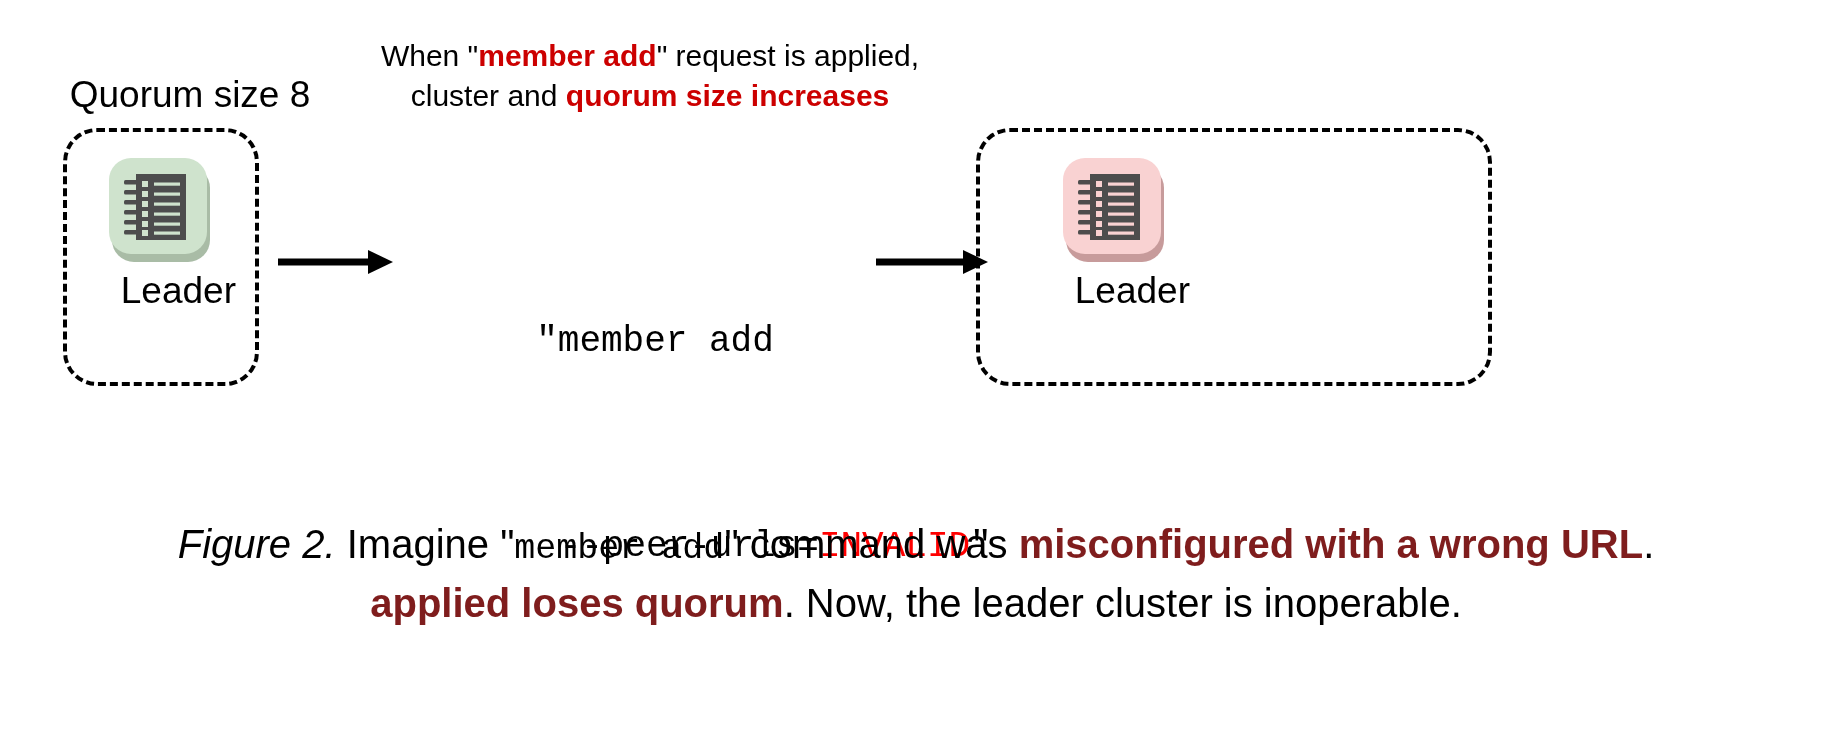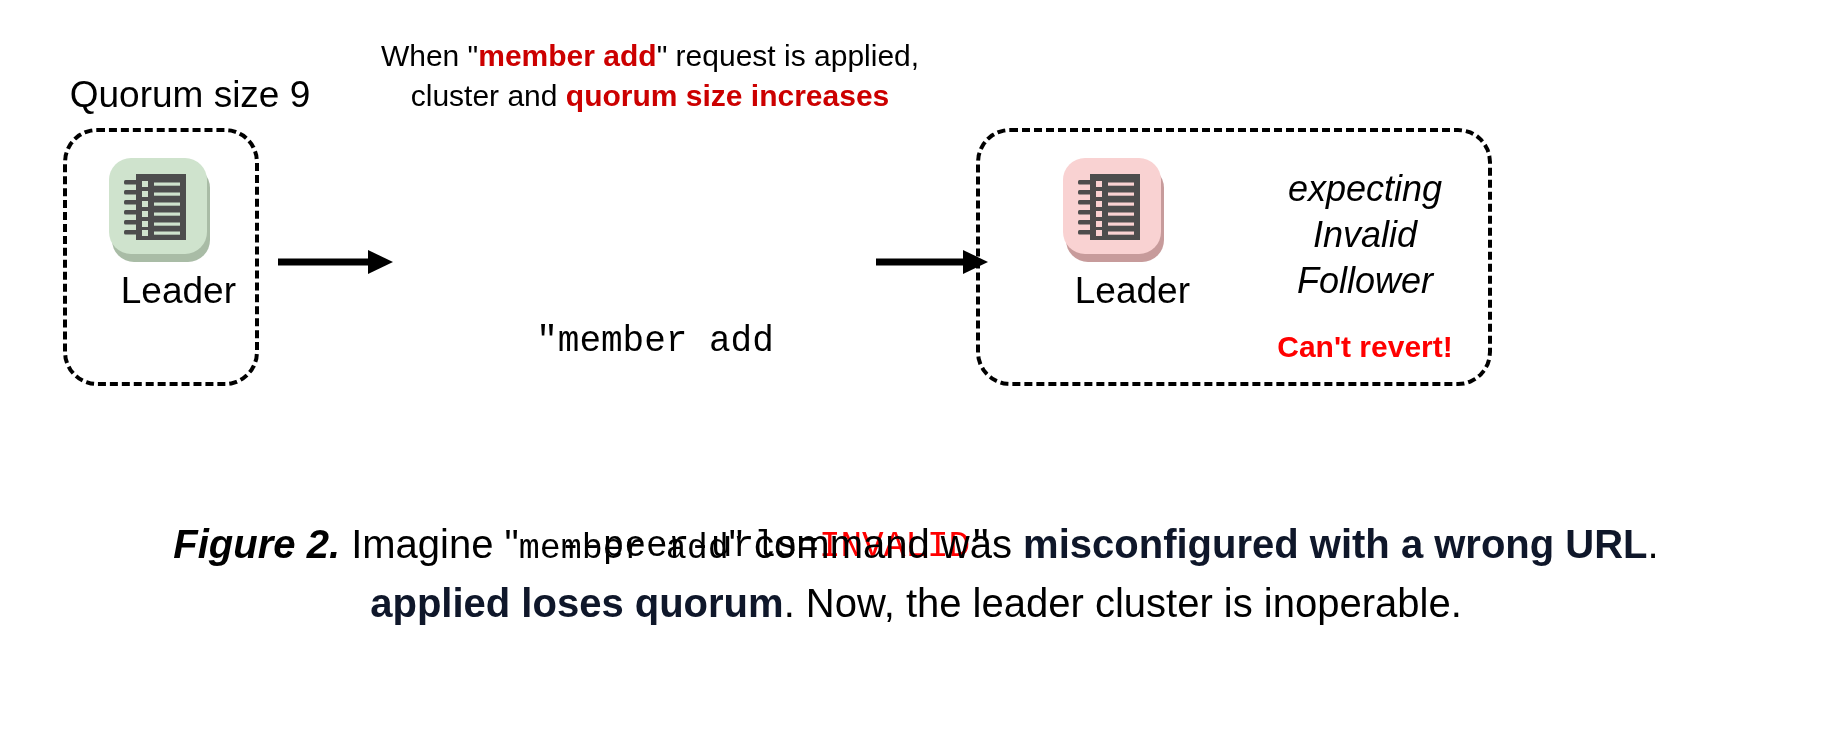--- a/index.html
+++ b/index.html
@@ -153,30 +153,30 @@
     position: absolute;
     left: 60px;
     top: 516px;
     width: 1712px;
     text-align: center;
     font-family: "Liberation Sans Narrow", "Liberation Sans", sans-serif;
     font-size: 40px;
     line-height: 1.42;
   }
   #caption .mono { font-size: 35px; }
-  #caption .fignum { font-style: italic; font-weight: bold; }
-  #caption .bold-red { color: #0f172a; font-weight: bold; }
+  #caption .fignum { font-style: italic; font-weight: normal; }
+  #caption .bold-red { color: #7f1d1d; font-weight: bold; }
   .cap-line { display: block; white-space: nowrap; }
 </style>
 </head>
 <body>
 
 <div class="stage">
 
-  <div class="cluster-title" id="title-left">Quorum size 9</div>
+  <div class="cluster-title" id="title-left">Quorum size 8</div>
 
   <div class="cluster-box" id="box-left"></div>
 
   <div class="node" id="node-left">
     <div class="node-icon-wrap">
       <div class="icon-shadow" style="background:#a9bca6;"></div>
       <div class="icon-body" style="background:#cfe3cd;"></div>
       <svg class="icon-svg" viewBox="0 0 98 96">
 
         <g fill="#4d4d4d">
@@ -273,25 +273,19 @@
           <rect x="45" y="44.5" width="26" height="3.2"></rect>
           <rect x="45" y="54.5" width="26" height="3.2"></rect>
           <rect x="45" y="64.5" width="26" height="3.2"></rect>
           <rect x="45" y="73.5" width="26" height="3.2"></rect>
         </g>
       </svg>
     </div>
     <div class="node-label">Leader</div>
   </div>
 
-  <div id="status-text">
-    <div>expecting</div>
-    <div>Invalid</div>
-    <div>Follower</div>
-  </div>
-  <div id="status-warning">Can't revert!</div>
 
   <div id="caption">
     <span class="cap-line"><span class="fignum">Figure 2.</span><span> Imagine "</span><span class="mono">member add</span><span>" command was </span><span class="bold-red">misconfigured with a wrong URL</span><span>.</span></span>
     <span class="cap-line"><span class="bold-red">applied loses quorum</span><span>. Now, the leader cluster is inoperable.</span></span>
   </div>
 
 </div>
 
 </body></html>

